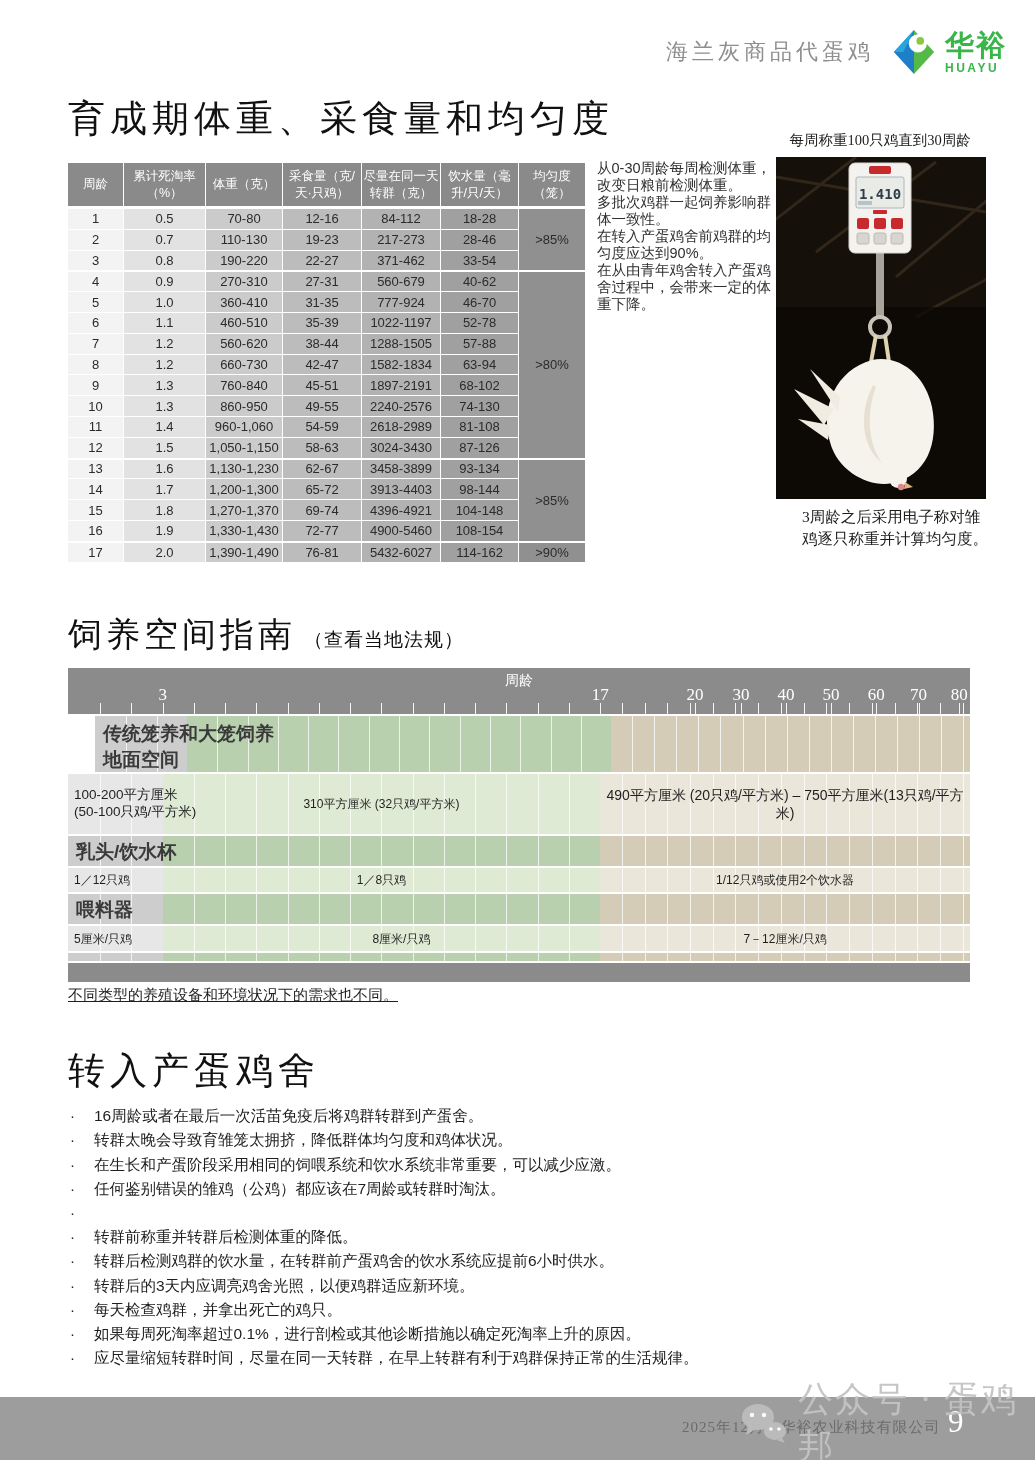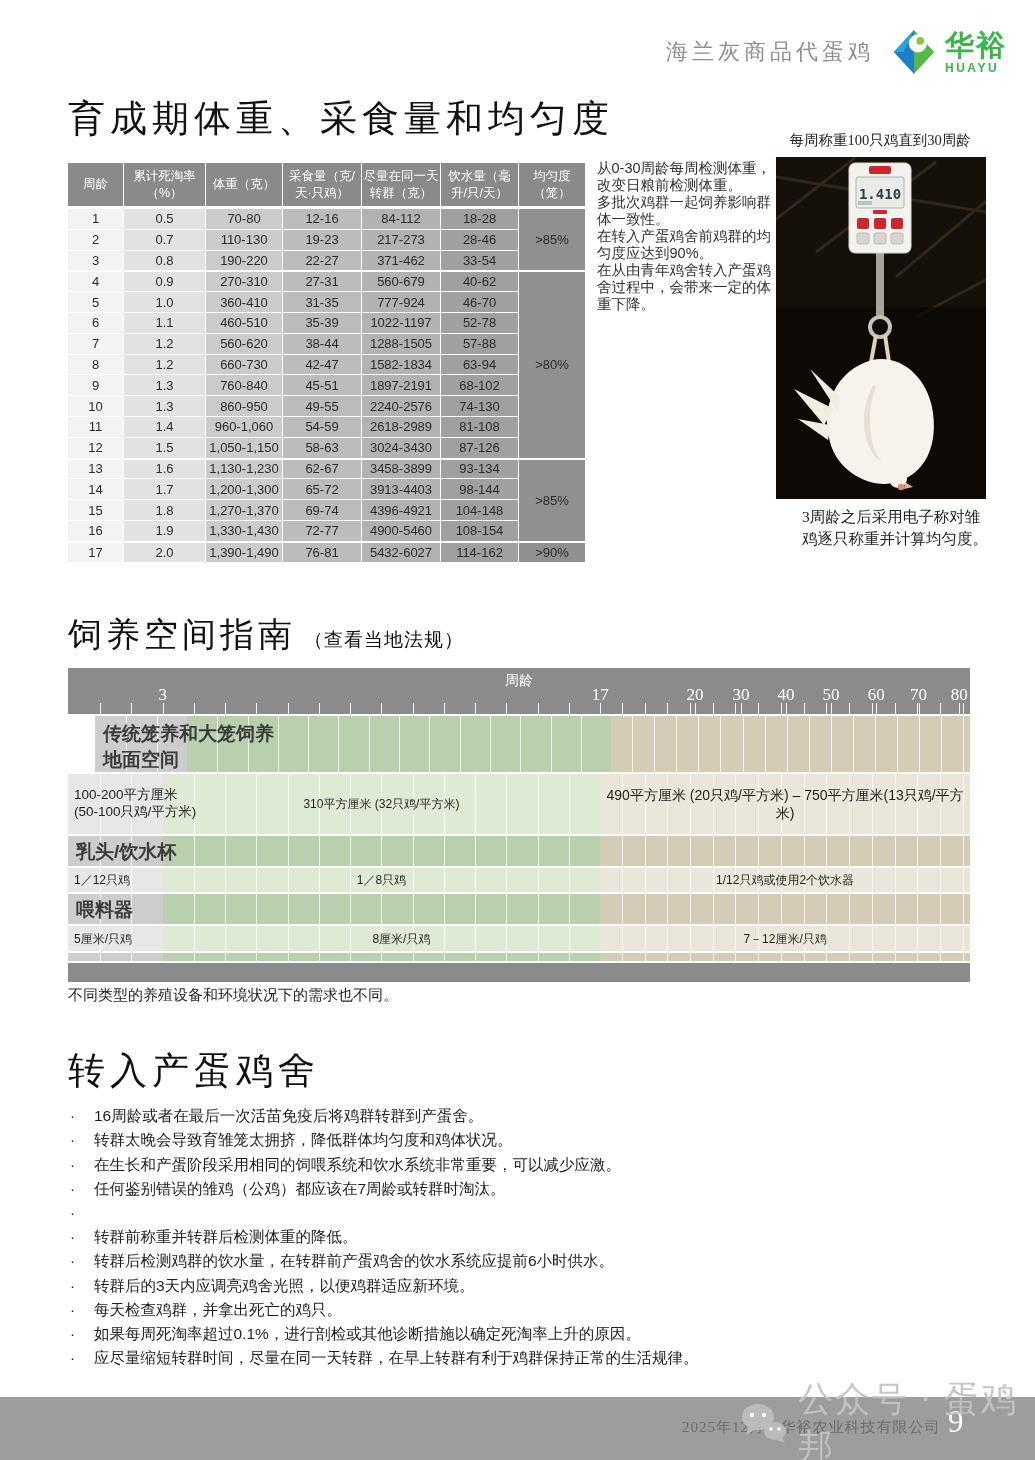--- a/index.html
+++ b/index.html
@@ -60,21 +60,21 @@
   .sc-band { position:relative; border-top:2px solid #fff; overflow:hidden; }
   .zone { position:absolute; top:0; bottom:0; }
   .gl { position:absolute; top:0; bottom:0; width:1px; background:rgba(255,255,255,.75); z-index:1; }
   .sc-label-text { position:relative; z-index:2; font-size:19px; font-weight:bold; color:#3a3a3a;
                    padding:5px 0 0 8px; white-space:pre-line; line-height:1.35; }
   .sc-cell { position:absolute; z-index:2; font-size:12px; color:#1f1f1f; line-height:1.25; }
   .sc-cell.left { left:6px; top:50%; transform:translateY(-50%); white-space:pre-line; text-align:left; }
   .sc-cell.mid, .sc-cell.right { text-align:center; top:50%; transform:translateY(-50%); }
   .sc-bottom { height:21px; background:#8b8b8b; border-top:2px solid #fff; }
 
-  .space-note { position:absolute; left:68px; top:986px; font-size:15px; color:#1f1f1f; }
+  .space-note { position:absolute; left:68px; top:986px; font-size:15px; color:#1f1f1f;text-decoration:underline; }
 
   
   .title3 { position:absolute; left:68px; top:1046px; font-family:"Liberation Serif",serif;
             font-size:37px; letter-spacing:5px; color:#111; }
   .bullets { position:absolute; left:70px; top:1108px; width:930px; }
   .bullet { display:flex; align-items:flex-start; margin-bottom:8.8px; font-size:15.5px; color:#1e1e1e; line-height:1.0; }
   .bullet .dot { width:24px; flex:0 0 24px; text-align:left; font-size:15px; color:#1e1e1e; }
 
   
   .footer-bar { position:absolute; left:0; top:1397px; width:1035px; height:63px; background:#9d9d9d; }

